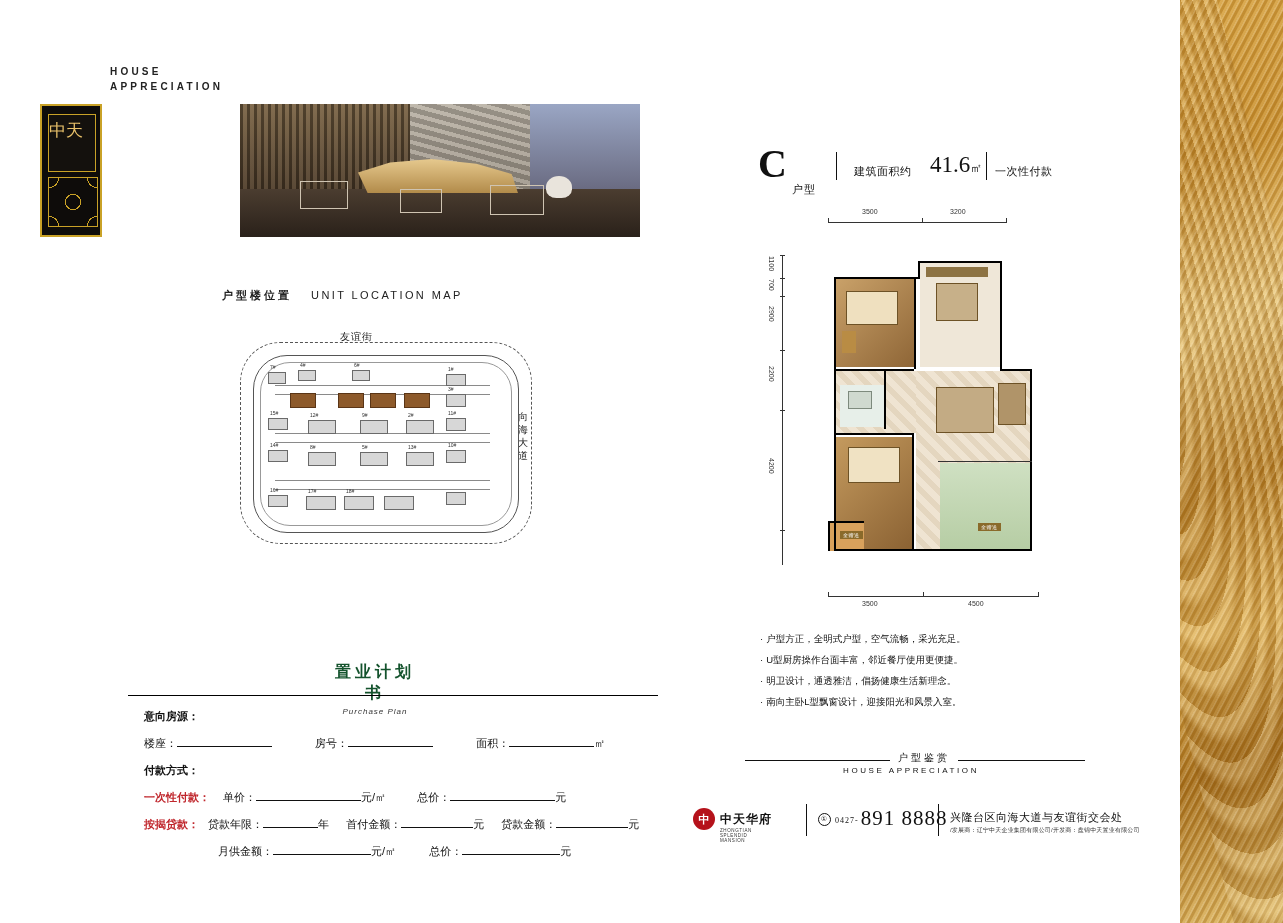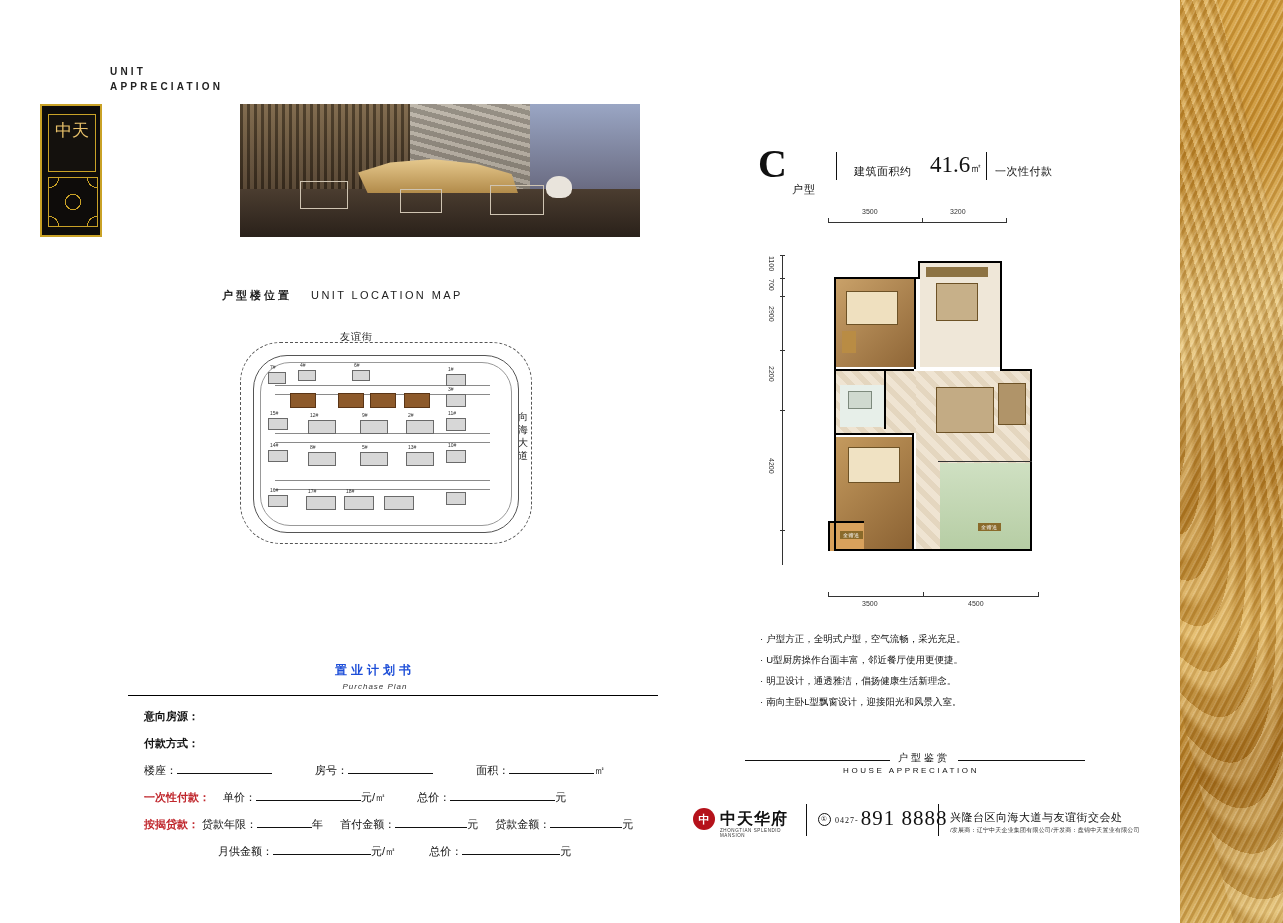--- a/index.html
+++ b/index.html
@@ -39,21 +39,21 @@
   .ha-label{position:absolute;left:110px;top:64px;line-height:1.5;}
   .ha-label div{font-size:10px;letter-spacing:3.2px;color:#222;font-weight:bold;}
 
   .hero{position:absolute;left:40px;top:104px;width:600px;height:133px;}
   .hero-logo{
     position:absolute;left:0;top:0;width:62px;height:133px;background:#0e0c0a;
     border:2px solid #c9a227;box-sizing:border-box;
   }
   .hero-logo .lg-top{
     position:absolute;left:6px;top:8px;width:48px;height:58px;background:#14110d;
-    border:1px solid #c9a227;color:#e8c16a;font-size:17px;line-height:27px;text-align:center;
+    border:1px solid #c9a227;color:#e8c16a;font-size:17px;line-height:27px;text-align:left;
     font-family:"DejaVu Sans",sans-serif;letter-spacing:0px;padding-top:2px;box-sizing:border-box;
   }
   .hero-logo .lg-bot{
     position:absolute;left:6px;bottom:8px;width:48px;height:48px;
     border:1px solid #c9a227;
     background:
       radial-gradient(circle at 50% 50%, transparent 7px, #c9a227 7px, #c9a227 8px, transparent 8px),
       radial-gradient(circle at 0% 0%, transparent 9px, #c9a227 9px, #c9a227 10px, transparent 10px),
       radial-gradient(circle at 100% 0%, transparent 9px, #c9a227 9px, #c9a227 10px, transparent 10px),
       radial-gradient(circle at 0% 100%, transparent 9px, #c9a227 9px, #c9a227 10px, transparent 10px),
@@ -100,21 +100,21 @@
   .map-inner2{position:absolute;left:40px;top:32px;width:250px;height:162px;border:1px solid #999;border-radius:30px;}
   .street-top{position:absolute;left:120px;top:0px;font-size:10px;color:#222;letter-spacing:1px;}
   .street-right{position:absolute;left:297px;top:80px;font-size:10px;color:#222;width:12px;line-height:13px;text-align:center;}
   .blk{position:absolute;background:#d7d7d7;border:1px solid #6a6a6a;}
   .blk.hl{background:#8d5a2b;border-color:#5a3516;}
   .blk span{position:absolute;left:1px;top:-9px;font-size:5px;color:#333;}
   .road-h{position:absolute;background:#fff;border-top:1px solid #8a8a8a;border-bottom:1px solid #8a8a8a;}
 
   
   .pp-title{position:absolute;left:330px;top:662px;text-align:center;width:90px;}
-  .pp-title .cn{font-size:12px;font-weight:bold;letter-spacing:4px;color:#1d4ed8;}
+  .pp-title .cn{font-size:16px;font-weight:bold;letter-spacing:4px;color:#14532d;}
   .pp-title .en{font-size:8px;color:#333;font-style:italic;margin-top:3px;letter-spacing:1px;}
   .pp-rule{position:absolute;left:128px;top:695px;width:530px;height:1px;background:#000;}
   .pp-body{position:absolute;left:144px;top:703px;width:540px;font-size:11px;color:#111;line-height:27px;}
   .pp-body .lbl{font-weight:bold;}
   .pp-body .red{color:#c0272d;font-weight:bold;}
   .ln{display:inline-block;border-bottom:1px solid #111;height:13px;}
 
   
   .unit-head{position:absolute;left:758px;top:148px;width:330px;height:40px;}
   .uh-c{position:absolute;left:0;top:-8px;font-size:40px;font-weight:bold;color:#111;font-family:"Liberation Serif",serif;}
@@ -147,38 +147,38 @@
   .notes{position:absolute;left:760px;top:628px;width:310px;font-size:9.5px;line-height:21px;color:#111;}
   .notes div:before{content:"·";margin-right:3px;}
 
   .foot-rule{position:absolute;left:745px;top:760px;width:340px;height:1px;background:#111;}
   .foot-cn{position:absolute;left:890px;top:751px;background:#fff;padding:0 8px;font-size:10px;letter-spacing:3px;color:#111;}
   .foot-en{position:absolute;left:843px;top:766px;font-size:8px;letter-spacing:2.6px;color:#111;}
 
   .brand{position:absolute;left:693px;top:808px;display:flex;align-items:center;}
   .brand-mark{width:22px;height:22px;border-radius:50%;background:#b5121b;color:#fff;font-size:11px;
     text-align:center;line-height:22px;font-weight:bold;}
-  .brand-cn{margin-left:5px;font-size:16px;font-weight:bold;color:#111;letter-spacing:1px;text-align:center;}
+  .brand-cn{margin-left:5px;font-size:12px;font-weight:bold;color:#111;letter-spacing:1px;text-align:center;}
   .brand-en{position:absolute;left:27px;top:20px;font-size:4.5px;color:#333;letter-spacing:.6px;}
   .vdiv{position:absolute;width:1px;background:#111;}
   .tel{position:absolute;left:818px;top:806px;font-size:21px;color:#111;font-family:"Liberation Serif",serif;letter-spacing:1px;}
   .tel .pfx{font-size:8px;vertical-align:2px;margin-right:2px;}
   .tel .circ{display:inline-block;width:11px;height:11px;border:1px solid #111;border-radius:50%;font-size:7px;line-height:10px;text-align:center;vertical-align:4px;margin-right:4px;}
   .addr{position:absolute;left:950px;top:810px;font-size:11px;color:#111;letter-spacing:.5px;}
   .fineprint{position:absolute;left:950px;top:826px;font-size:6px;color:#333;letter-spacing:.2px;}
 </style>
 </head>
 <body>
 
 <div class="page">
 
   <div class="gold-band"></div>
 
   <div class="ha-label">
-    <div>UNIT</div>
+    <div>HOUSE</div>
     <div>APPRECIATION</div>
   </div>
 
   <div class="hero">
     <div class="hero-logo">
       <div class="lg-top">中天</div>
       <div class="lg-bot"></div>
     </div>
     <div class="hero-photo">
       <div class="hp-wall"></div>
@@ -279,35 +279,35 @@
     <div class="cn">置业计划书</div>
     <div class="en">Purchase Plan</div>
   </div>
   <div class="pp-rule"></div>
 
   <div class="pp-body">
     <div>
       <span class="lbl">意向房源：</span>
     </div>
     <div>
-      <span class="lbl">付款方式：</span>
-    </div>
-    <div>
       <span>楼座：</span><span class="ln" style="width:95px"></span>
       <span style="margin-left:40px">房号：</span><span class="ln" style="width:85px"></span>
       <span style="margin-left:40px">面积：</span><span class="ln" style="width:85px"></span><span>㎡</span>
+    </div>
+    <div>
+      <span class="lbl">付款方式：</span>
     </div>
     <div>
       <span class="red">一次性付款：</span>
       <span style="margin-left:10px">单价：</span><span class="ln" style="width:105px"></span><span>元/㎡</span>
       <span style="margin-left:28px">总价：</span><span class="ln" style="width:105px"></span><span>元</span>
     </div>
     <div>
       <span class="red">按揭贷款：</span>
-      <span style="margin-left:0">贷款年限：</span><span class="ln" style="width:55px"></span><span>年</span>
+      <span style="margin-left:6px">贷款年限：</span><span class="ln" style="width:55px"></span><span>年</span>
       <span style="margin-left:14px">首付金额：</span><span class="ln" style="width:72px"></span><span>元</span>
       <span style="margin-left:14px">贷款金额：</span><span class="ln" style="width:72px"></span><span>元</span>
     </div>
     <div style="padding-left:74px">
       <span>月供金额：</span><span class="ln" style="width:98px"></span><span>元/㎡</span>
       <span style="margin-left:30px">总价：</span><span class="ln" style="width:98px"></span><span>元</span>
     </div>
   </div>
 
   <div class="unit-head">

